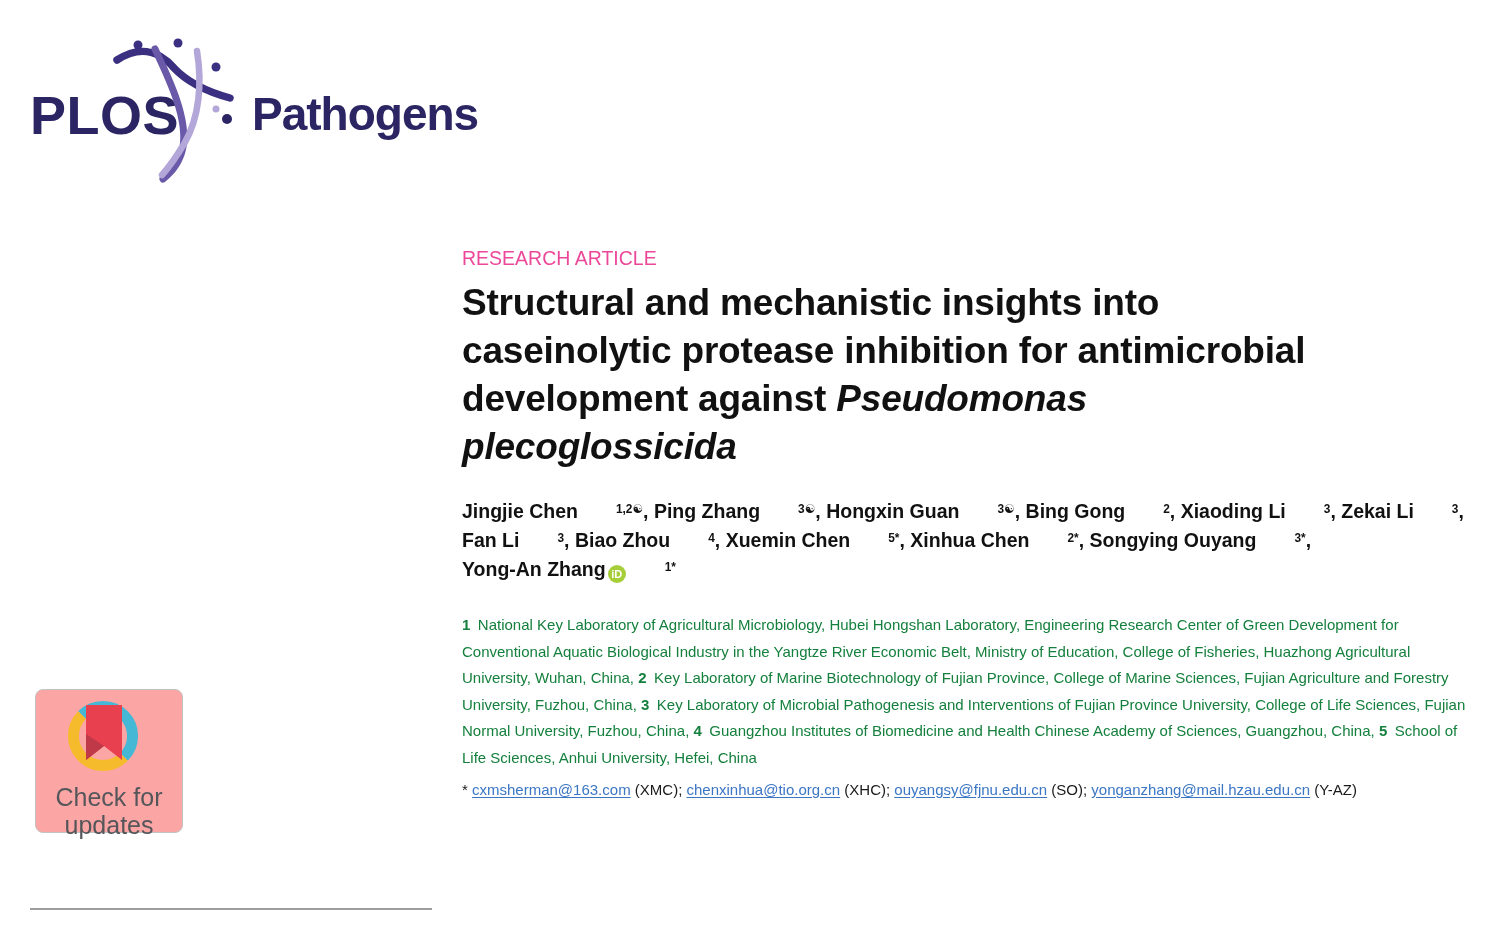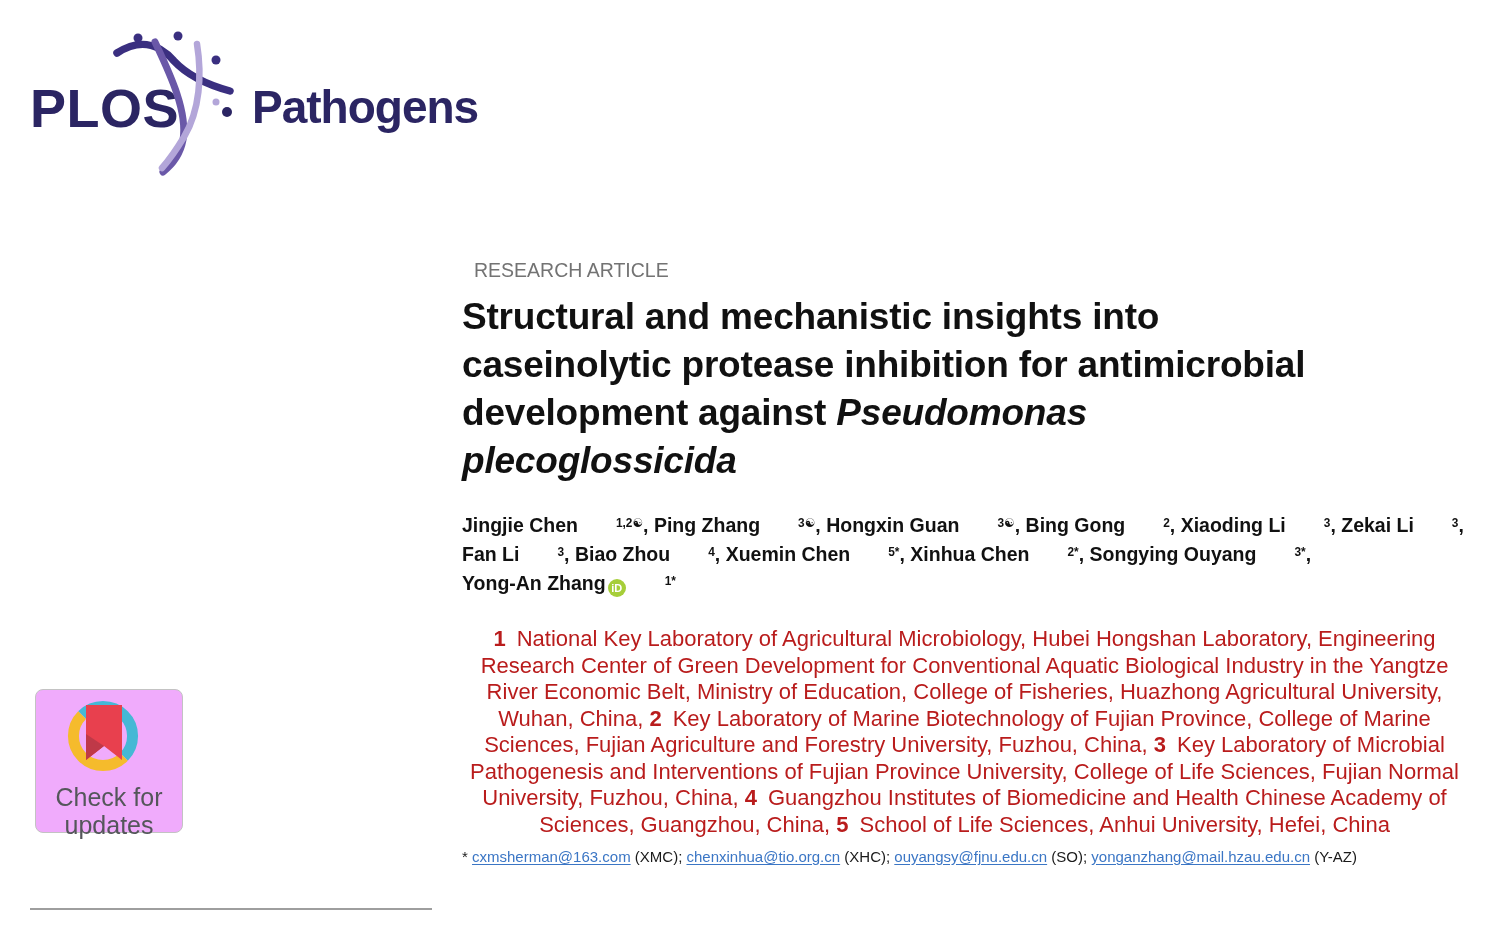--- a/index.html
+++ b/index.html
@@ -8,38 +8,38 @@
     width: 1492px; height: 942px;
     background: #ffffff;
     font-family: "Liberation Sans", "DejaVu Sans", sans-serif;
     color: #161616;
     position: relative;
     overflow: hidden;
   }
   .page { position: absolute; inset: 0; }
 
   
-  .logo { position: absolute; left: 30px; top: 13px; width: 470px; height: 178px; }
+  .logo { position: absolute; left: 30px; top: 20px; width: 470px; height: 178px; }
   .plos-word {
     position: absolute; left: 0; top: 68px;
     font-size: 54px; line-height: 54px; font-weight: bold;
     color: #2b2563; letter-spacing: 0.5px;
   }
   .logo-mark { position: absolute; left: 82px; top: 12px; }
   .journal-word {
     position: absolute; left: 222px; top: 71px;
     font-size: 46px; line-height: 46px; font-weight: bold;
     color: #2b2563; letter-spacing: -1px;
   }
 
   
   .badge {
     position: absolute; left: 35px; top: 689px;
     width: 148px; height: 144px;
-    background: #f0abfc;
+    background: #fca5a5;
     border: 1px solid #c3c3c3;
     border-radius: 8px;
     cursor: pointer;
   }
   .badge svg { display: block; margin: 4px auto 0; }
   .badge-label {
     margin-top: 1px;
     text-align: center;
     font-size: 25px; line-height: 28px;
     color: #54565a;
@@ -47,21 +47,21 @@
 
   .divider {
     position: absolute; left: 30px; top: 908px;
     width: 402px; height: 2px; background: #9e9e9e;
   }
 
   
   .main { position: absolute; left: 462px; top: 247px; width: 1005px; }
   .kicker {
     font-size: 19.5px; line-height: 22px;
-    color: #737373; margin: 12px;
+    color: #ec4899; margin: 0;
   }
   h1.title {
     font-size: 37px; line-height: 48px; font-weight: bold;
     letter-spacing: -0.2px; color: #111;
     margin: 10px 0 0 0;
   }
   .authors {
     font-size: 19.5px; line-height: 29px; font-weight: bold;
     color: #111; margin: 26px 0 0 0;
   }
@@ -72,22 +72,22 @@
   }
   .orcid {
     display: inline-block; width: 18px; height: 18px;
     border-radius: 50%; background: #a6ce39;
     color: #ffffff; font-size: 11px; font-weight: bold;
     line-height: 18px; text-align: center;
     vertical-align: -2px; margin: 0 1px 0 2px;
     cursor: pointer;
   }
   .affiliations {
-    font-size: 22px; line-height: 26.5px;
-    color: #b91c1c; margin: 28px 0 0 0; text-align: center;
+    font-size: 15px; line-height: 26.5px;
+    color: #15803d; margin: 28px 0 0 0;
   }
   .affiliations b { font-weight: bold; }
   .equal-note {
     font-size: 17.5px; line-height: 27px;
     color: #1a1a1a; margin: 28px 0 0 0;
   }
   .correspondence {
     font-size: 15px; line-height: 28px;
     color: #1a1a1a; margin: 5px 0 0 0;
   }

